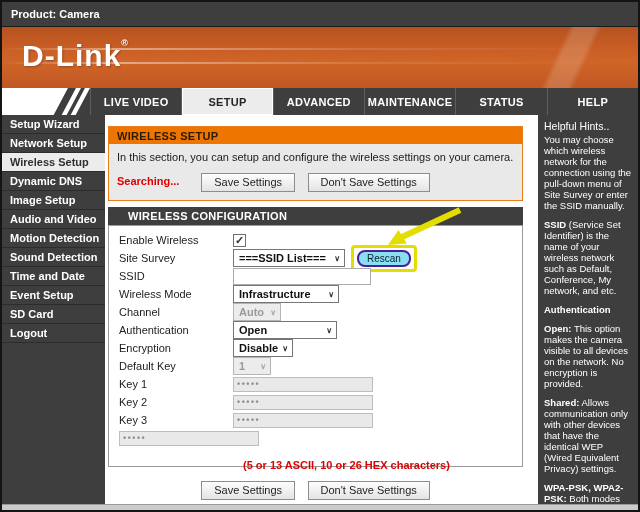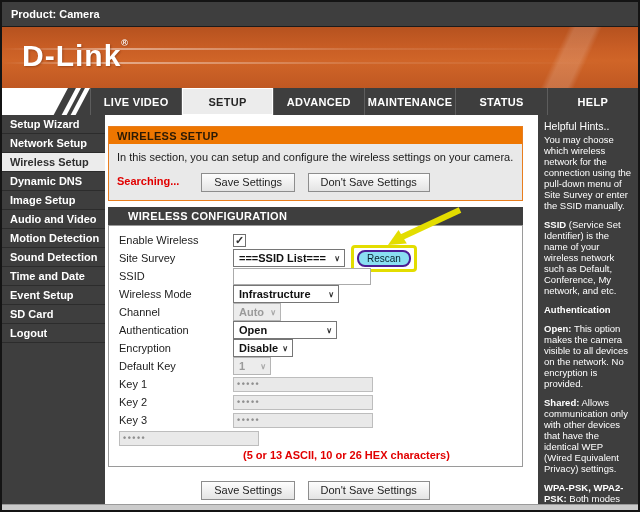--- a/index.html
+++ b/index.html
@@ -89,21 +89,21 @@
          padding:0 3px; font-family:"Liberation Sans",sans-serif; }
   .txt.keyfield { background:#e9e9e9; border-color:#bdbdbd; color:#8f8f8f;
                   font-size:9px; font-weight:bold; letter-spacing:1.5px; height:15px; }
 
   .rescan-ring { display:inline-block; margin-left:6px; border:3px solid #e3dd00;
                  border-radius:4px; padding:2px 3px; line-height:0; }
   .rescan-btn { background:#8adef2; border:2px solid #4c1d95; border-radius:8px;
                 font-family:"Liberation Sans",sans-serif; font-size:10px; color:#06222e;
                 padding:1px 8px; cursor:default; }
 
-  .key-note { margin-left:124px; margin-top:2px; color:#e10000; font-size:11px; font-weight:bold; }
+  .key-note { margin-left:124px; margin-top:12px; color:#e10000; font-size:11px; font-weight:bold; }
 
   .bottom-actions { position:absolute; left:3px; top:365px; width:415px; text-align:center; }
 
   .footer { position:absolute; left:0; right:0; bottom:0; height:6px; background:#cbcbcb;
             border-top:1px solid #9a9a9a; }
 
   .annot { position:absolute; left:0; top:0; width:636px; height:508px;
            pointer-events:none; z-index:6; }
 </style>
 </head>

